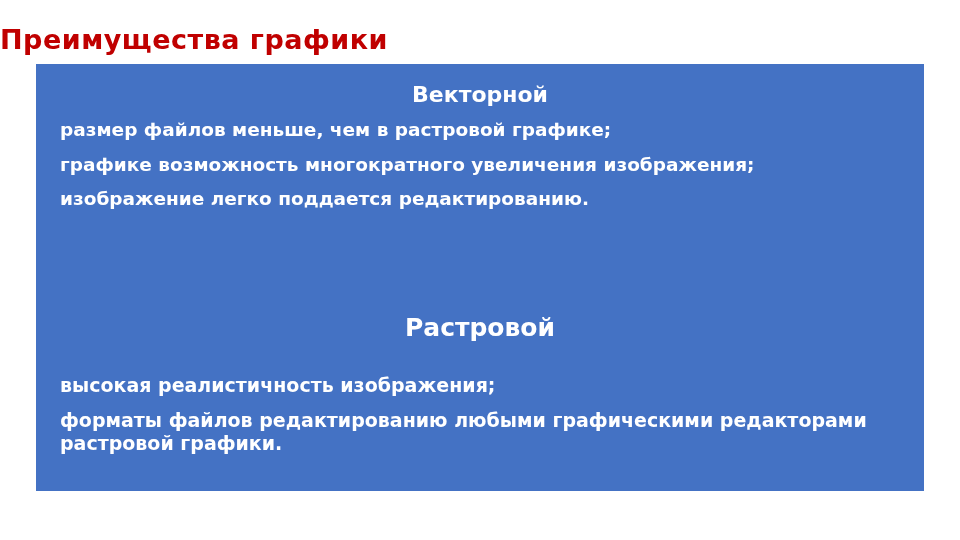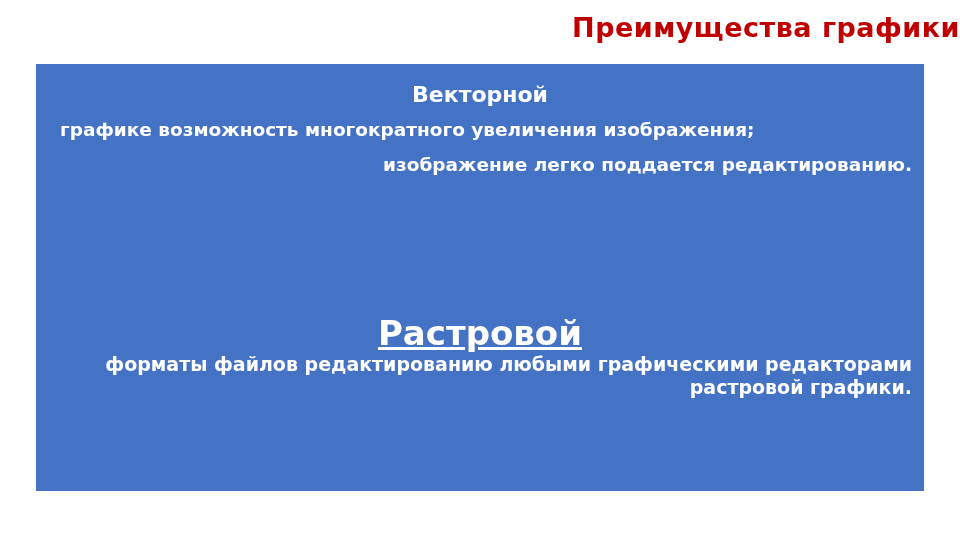--- a/index.html
+++ b/index.html
@@ -14,24 +14,24 @@
     overflow: hidden;
   }
   .slide {
     position: relative;
     width: 960px;
     height: 540px;
     box-sizing: border-box;
   }
   .slide-title {
     position: absolute;
-    top: 12px;
+    top: 24px;
     left: 0;
     width: 960px;
-    text-align: right;
+    text-align: left;
     font-size: 27px;
     font-weight: bold;
     color: #c00000;
     letter-spacing: 0.5px;
   }
   .panel {
     position: absolute;
     left: 36px;
     width: 888px;
     background: #4472c4;
@@ -47,51 +47,51 @@
     height: 204px;
   }
   .panel-heading {
     text-align: center;
     font-size: 22px;
     font-weight: bold;
     color: #ffffff;
     margin: 4px 0 12px 0;
   }
   .panel-heading.big {
-    font-size: 34px;
-    margin: 12px 0 0 0;
-    text-decoration: underline;
+    font-size: 25px;
+    margin: 12px 0 32px 0;
   }
   .bullet {
     color: #ffffff;
     font-size: 18.5px;
     font-weight: bold;
     line-height: 1.22;
     margin: 0 0 12px 6px;
     padding-left: 6px;
   }
   .bullet.last {
     margin-bottom: 0;
-    text-align: right;
   }
   .bullet-raster {
     font-size: 19px;
   }
 </style>
 </head>
 <body>
 
 <div class="slide">
 
   <div class="slide-title">Преимущества графики</div>
 
   <div class="panel panel-vector">
     <div class="panel-heading">Векторной</div>
+    <p class="bullet">размер файлов меньше, чем в растровой графике;</p>
     <p class="bullet">графике возможность многократного увеличения изображения;</p>
     <p class="bullet last">изображение легко поддается редактированию.</p>
   </div>
 
   <div class="panel panel-raster">
     <div class="panel-heading big">Растровой</div>
+    <p class="bullet bullet-raster">высокая реалистичность изображения;</p>
     <p class="bullet bullet-raster last">формат​ы файлов редактированию любыми графическими редакторами растровой графики.</p>
   </div>
 
 </div>
 
 </body></html>

